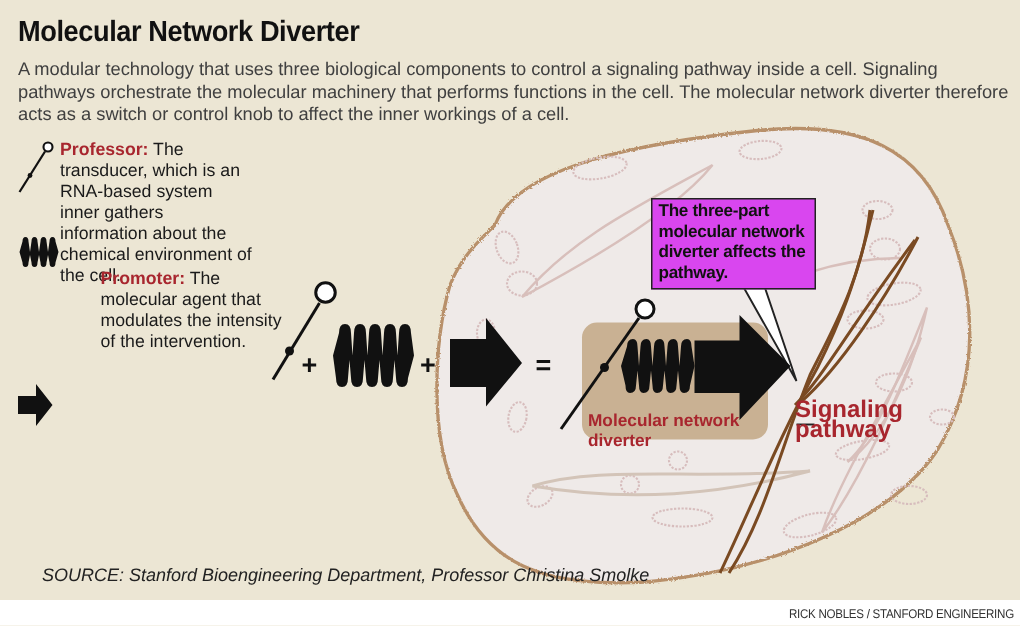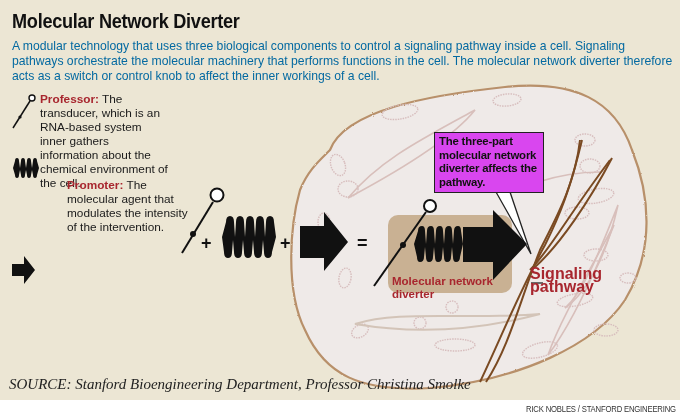--- a/index.html
+++ b/index.html
@@ -1,22 +1,22 @@
 <!DOCTYPE html>
 <html><head>
   <meta charset="utf-8">
   <style>
     html, body { margin: 0; padding: 0; }
     body { width: 680px; height: 417px; background: #ffffff; position: relative; overflow: hidden; font-family: "Liberation Sans", sans-serif; }
     #panel { position: absolute; left: 0; top: 0; width: 680px; height: 400px; background: #ece6d4; overflow: hidden; }
     #title { position: absolute; left: 12px; top: 10px; font-family: "Liberation Sans", sans-serif; font-weight: bold; font-size: 19.5px; color: #111; letter-spacing: -0.3px; transform: scaleX(0.93); transform-origin: left top; white-space: nowrap; }
-    #intro { position: absolute; left: 12px; top: 39px; width: 662px; font-size: 12.2px; line-height: 14.8px; color: #0369a1; }
+    #intro { position: absolute; left: 12px; top: 39px; width: 662px; font-size: 12.2px; line-height: 14.8px; color: #404040; }
     .legend-text { position: absolute; font-size: 11.8px; line-height: 14px; color: #1a1a1a; }
     .term { color: #a8262e; font-weight: bold; }
-    #source { position: absolute; left: 9px; top: 376px; font-size: 15px; font-style: italic; color: #222; white-space: nowrap; font-family: Liberation Serif, serif; }
+    #source { position: absolute; left: 28px; top: 376px; font-size: 12px; font-style: italic; color: #222; white-space: nowrap; }
     #credit { position: absolute; right: 4px; top: 404px; font-size: 8.4px; color: #333; letter-spacing: -0.2px; white-space: nowrap; transform: scaleX(0.92); transform-origin: right top; }
     #diagram { position: absolute; left: 0; top: 0; }
     #callout { position: absolute; left: 434px; top: 132px; width: 100px; padding: 2px 4px 3px 4px; background: #d946ef; border: 1.3px solid #222; font-weight: bold; font-size: 11.4px; line-height: 13.5px; color: #111; letter-spacing: -0.2px; }
     #mnd-label { position: absolute; left: 392px; top: 275px; font-weight: bold; font-size: 11.5px; line-height: 12.5px; color: #a8262e; width: 110px; }
     #sig-label { position: absolute; left: 530px; top: 268px; font-weight: bold; font-size: 16px; line-height: 12.6px; color: #a8262e; }
   </style>
 </head>
 <body>
 
 <div id="panel">

